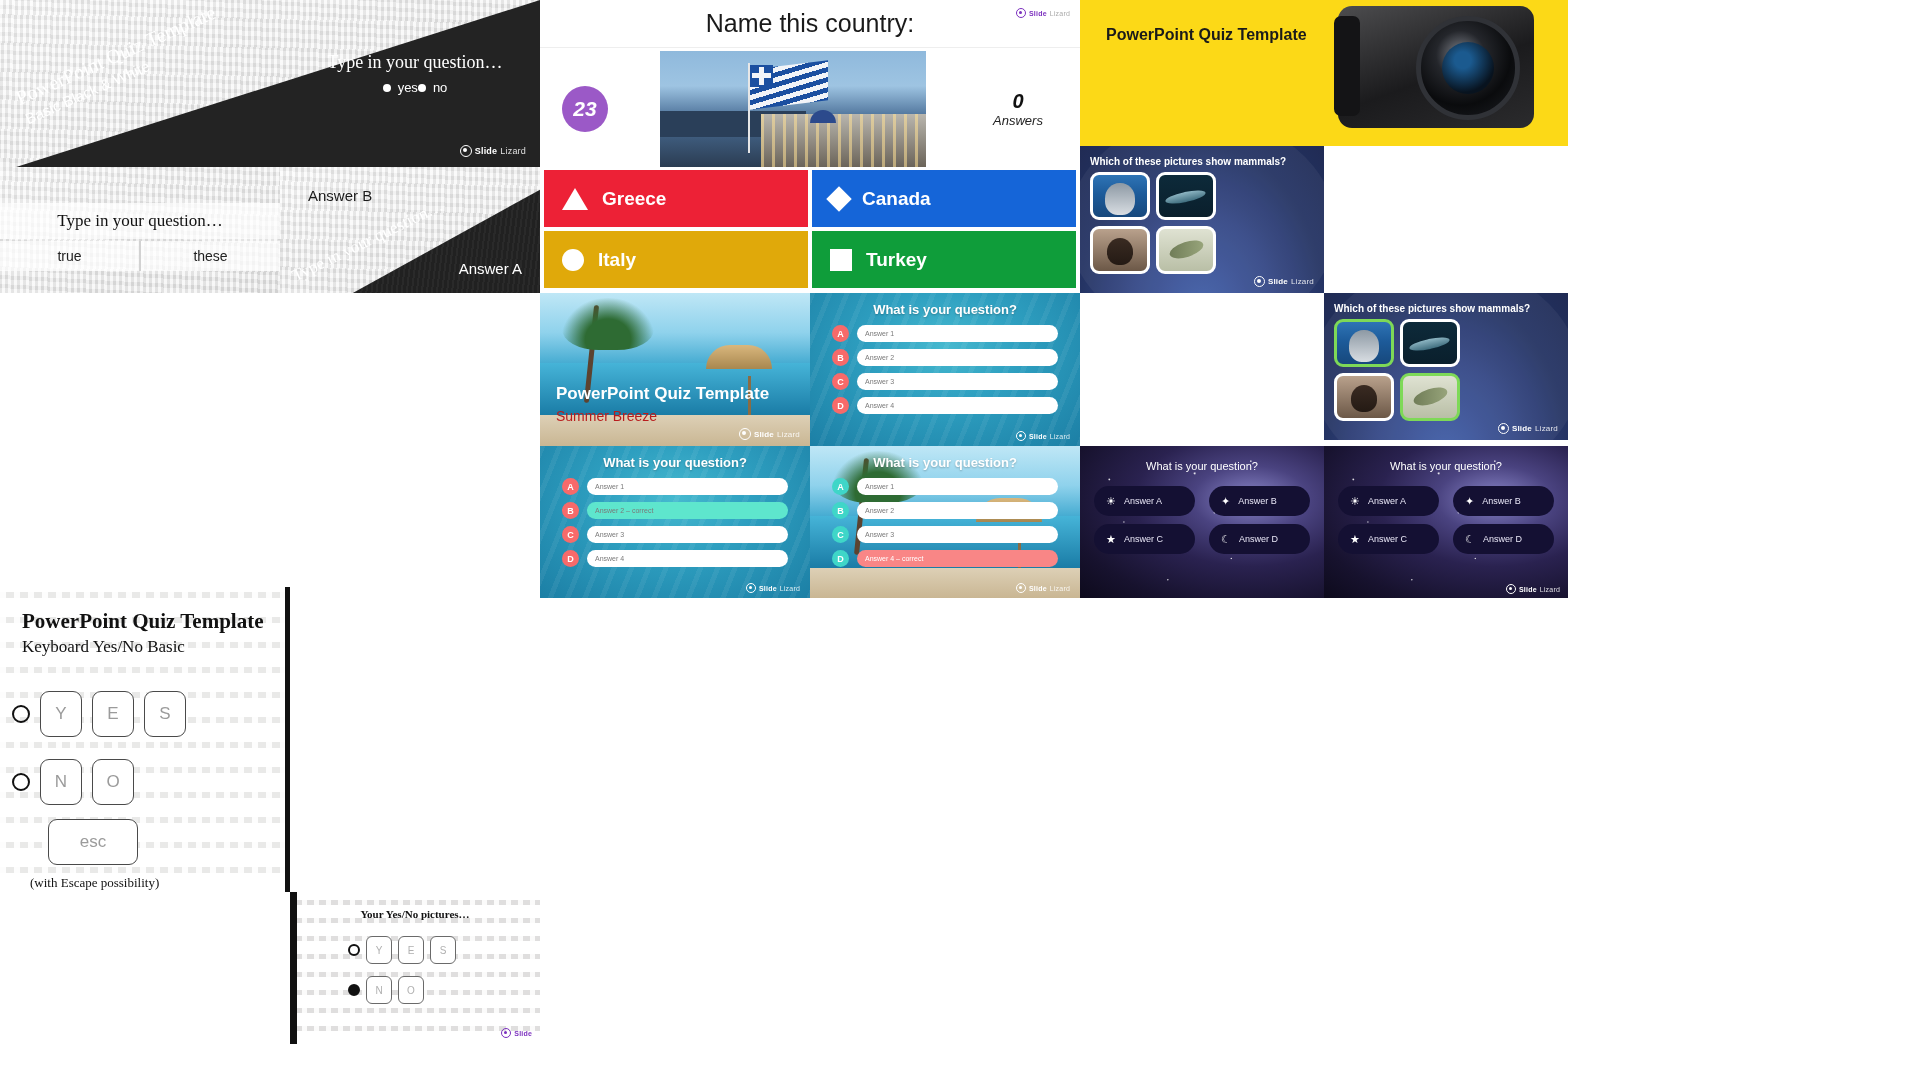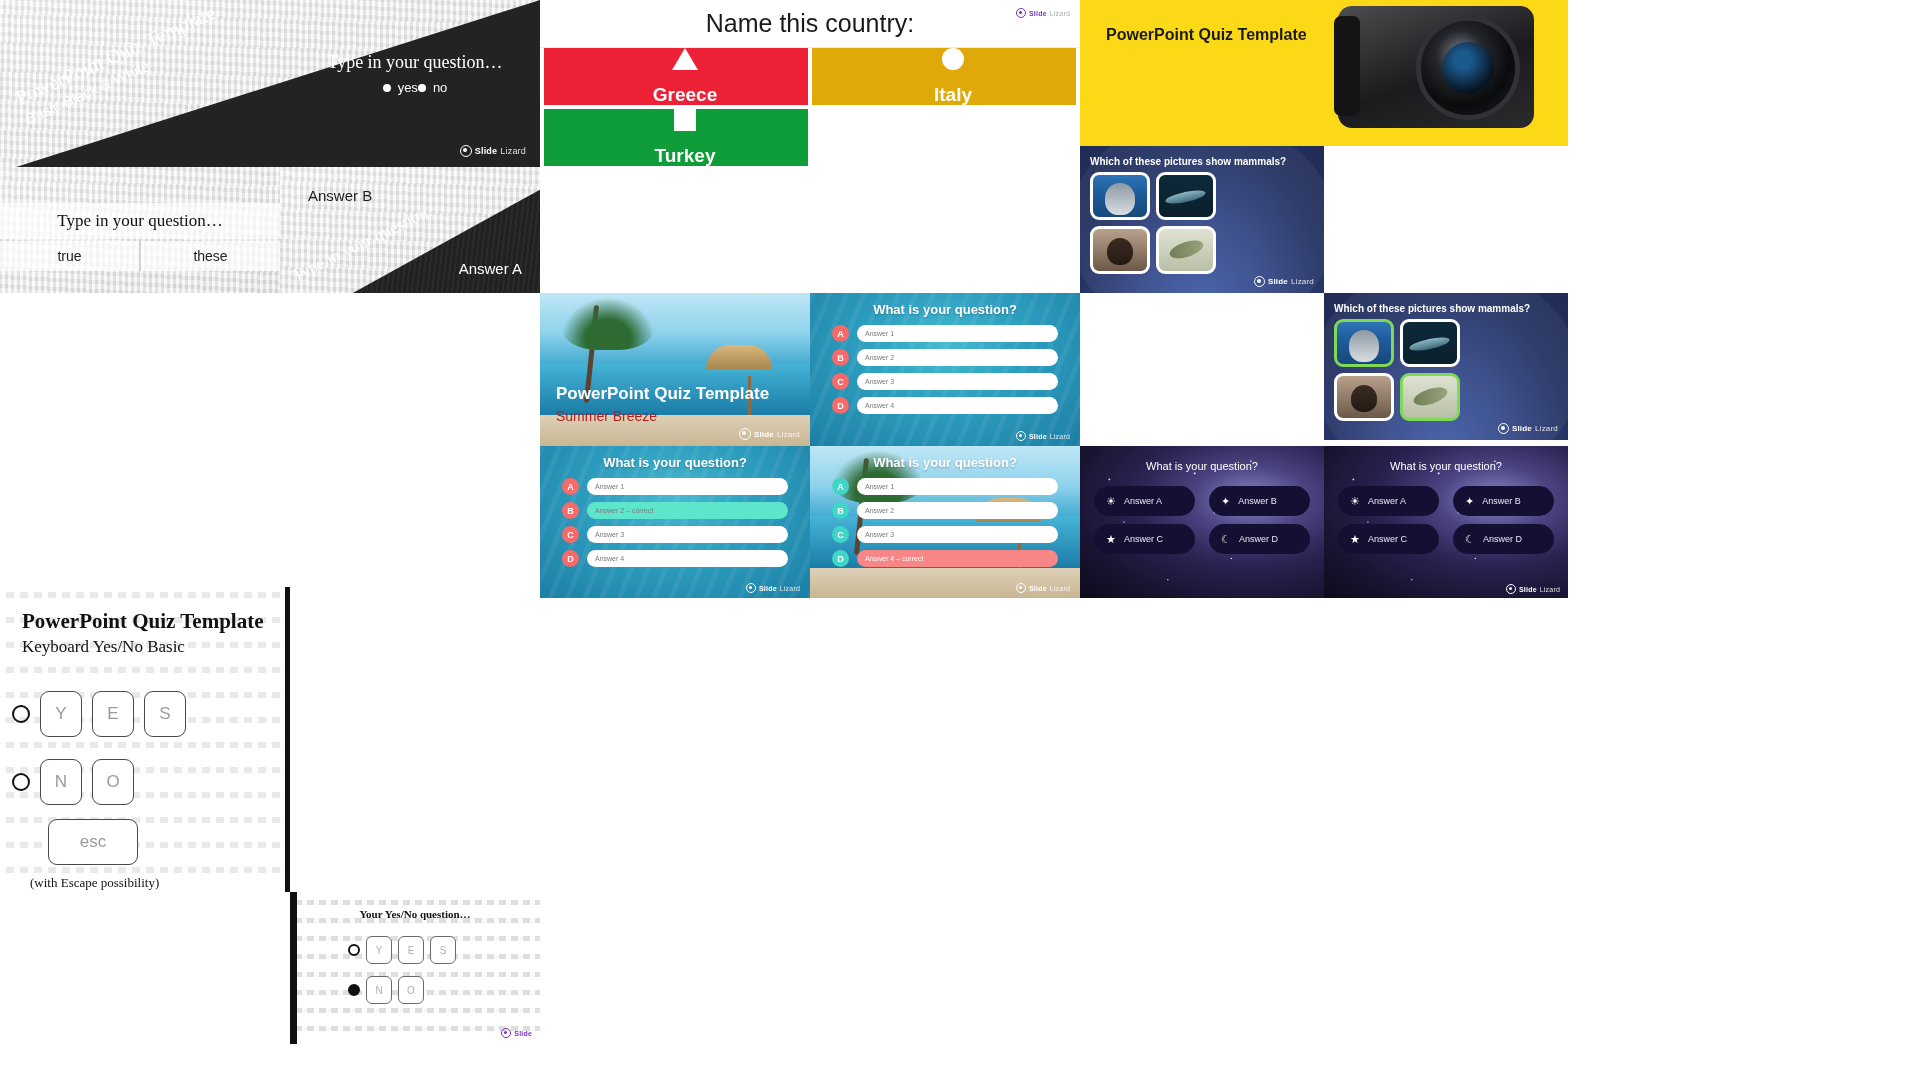--- a/index.html
+++ b/index.html
@@ -76,21 +76,21 @@
   #t4 .photo .flag{position:absolute;left:34%;top:12%;width:78px;height:40px;
      background:repeating-linear-gradient(170deg,#1b4fa0 0 5px,#f2f4f8 5px 10px);transform:skewY(-7deg);}
   #t4 .photo .canton{position:absolute;left:34%;top:12%;width:23px;height:22px;background:#1b4fa0;}
   #t4 .photo .canton:before{content:"";position:absolute;left:9px;top:2px;width:5px;height:18px;background:#f2f4f8;}
   #t4 .photo .canton:after{content:"";position:absolute;left:2px;top:8px;width:19px;height:5px;background:#f2f4f8;}
   #t4 .cnt{width:80px;text-align:center;}
   #t4 .cnt .n{font-size:20px;font-weight:bold;color:#111;font-style:italic;}
   #t4 .cnt .l{font-size:13px;color:#222;font-style:italic;}
   #t4 .grid{display:grid;grid-template-columns:1fr 1fr;gap:4px;padding:0 4px 4px;}
   #t4 .opt{height:57px;display:flex;align-items:center;gap:14px;padding-left:18px;color:#fff;
-     font-size:19px;font-weight:bold;box-sizing:border-box;flex-direction:column;}
+     font-size:19px;font-weight:bold;box-sizing:border-box;}
   .shape{width:22px;height:22px;flex:0 0 auto;}
   .shape.tri{width:0;height:0;border-left:13px solid transparent;border-right:13px solid transparent;border-bottom:22px solid #fff;}
   .shape.dia{background:#fff;transform:rotate(45deg);width:18px;height:18px;}
   .shape.cir{background:#fff;border-radius:50%;}
   .shape.sq{background:#fff;}
 
   
   #t5{left:1080px;top:0;width:488px;height:146px;background:#fcd917;}
   #t5 .cam{position:absolute;right:0;top:0;width:255px;height:146px;background:#fcd917;}
   #t5 .cbody{position:absolute;right:34px;top:6px;width:196px;height:122px;border-radius:14px;
@@ -276,24 +276,43 @@
 
   <div class="tile" id="t4">
     <div class="hdr">
       <h1>Name this country:</h1>
       <div class="sl">
         <span class="ring"></span>
         <span>Slide</span>
           <span class="l2">Lizard</span>
       </div>
     </div>
+    <div class="mid">
+      <div class="badge">23</div>
+      <div class="photo">
+        <div class="sea"></div>
+        <div class="town"></div>
+        <div class="dome"></div>
+        <div class="pole"></div>
+        <div class="flag"></div>
+        <div class="canton"></div>
+      </div>
+      <div class="cnt">
+        <div class="n">0</div>
+        <div class="l">Answers</div>
+      </div>
+    </div>
     <div class="grid">
       <div class="opt" style="background:#ed2136">
         <span class="shape tri"></span>
         <span>Greece</span>
+      </div>
+      <div class="opt" style="background:#1565d8">
+        <span class="shape dia"></span>
+        <span>Canada</span>
       </div>
       <div class="opt" style="background:#e0a90a">
         <span class="shape cir"></span>
         <span>Italy</span>
       </div>
       <div class="opt" style="background:#0f9d3a">
         <span class="shape sq"></span>
         <span>Turkey</span>
       </div>
     </div>
@@ -360,21 +379,21 @@
     </div>
     <div class="esc">
       <span class="key wide">esc</span>
     </div>
     <div class="note">(with Escape possibility)</div>
   </div>
 
   <div class="tile" id="t9">
     <div class="bookbg"></div>
     <div class="lspine"></div>
-    <div class="miniq">Your Yes/No question…</div>
+    <div class="miniq">Your Yes/No pictures…</div>
     <div class="minikeys" style="left:58px;top:44px;">
       <span class="mradio"></span>
       <span class="mkey">Y</span>
       <span class="mkey">E</span>
       <span class="mkey">S</span>
     </div>
     <div class="minikeys" style="left:58px;top:84px;">
       <span class="mradio filled"></span>
       <span class="mkey">N</span>
       <span class="mkey">O</span>

